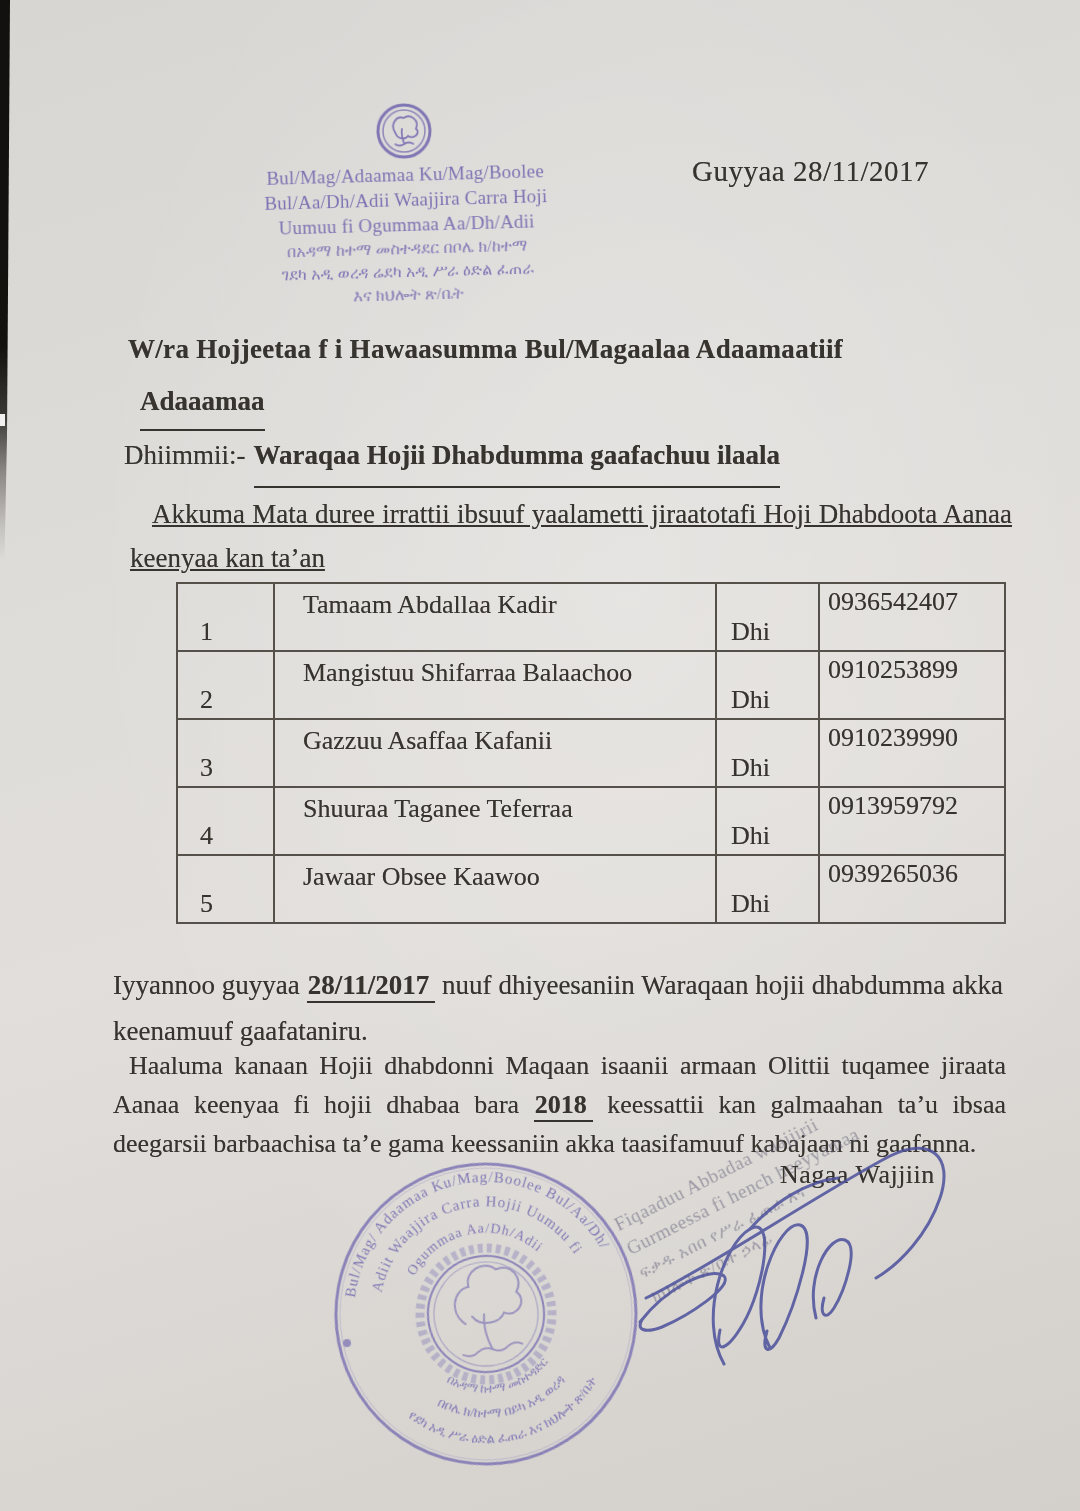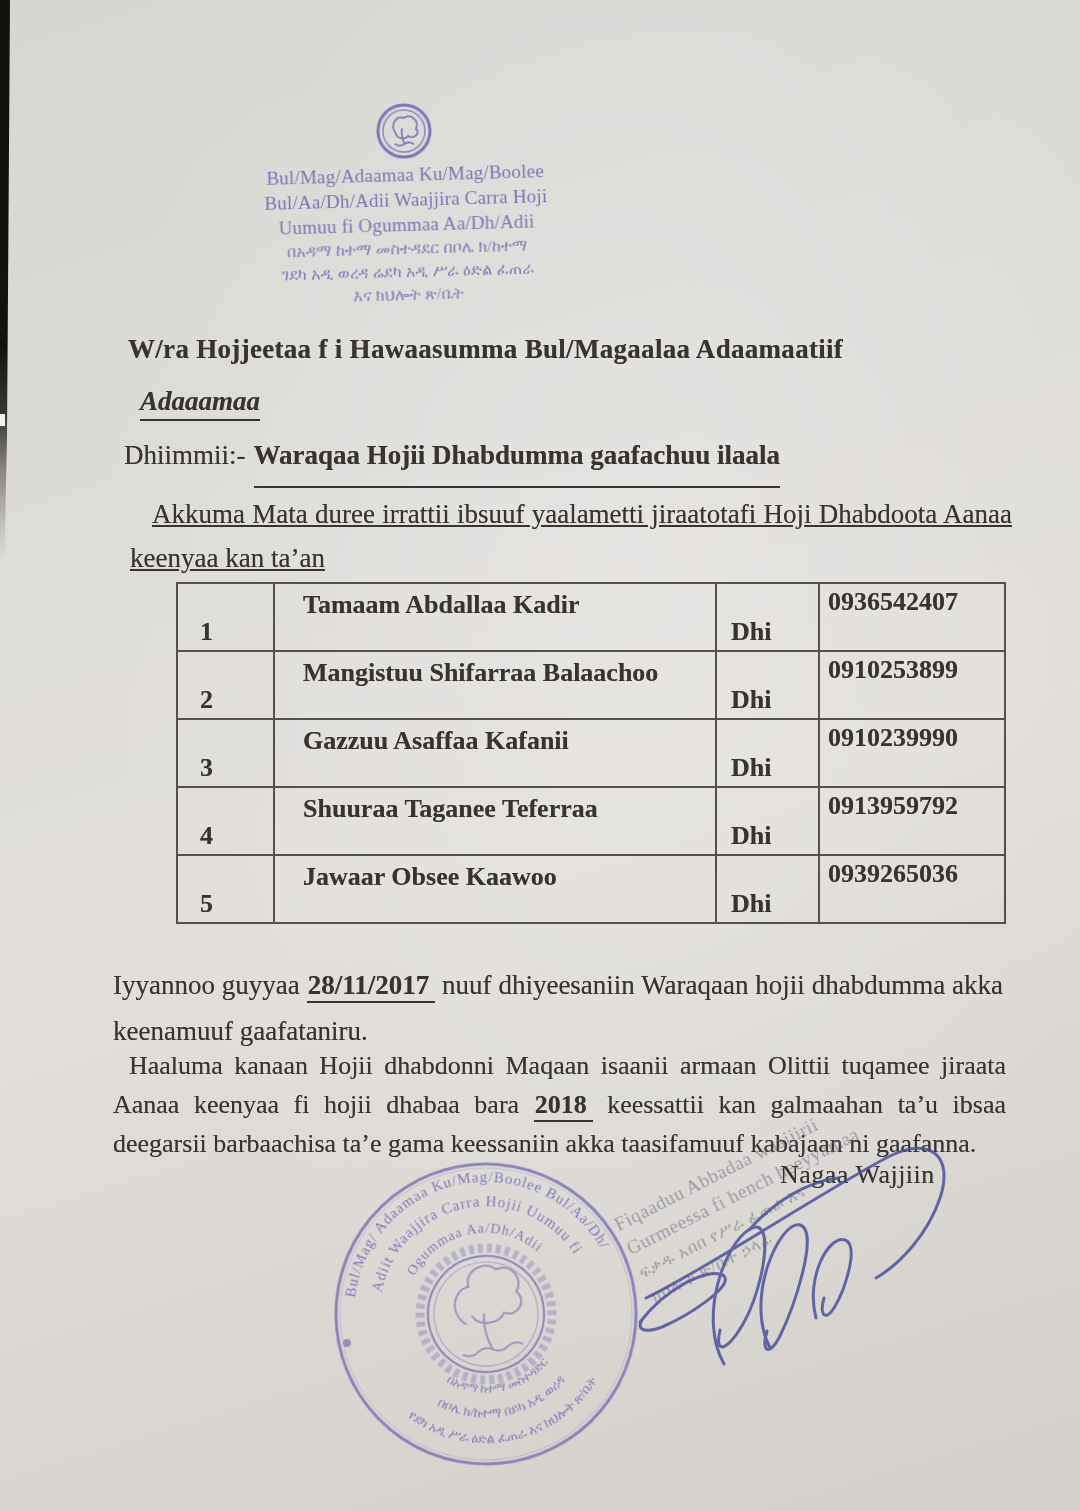--- a/index.html
+++ b/index.html
@@ -29,37 +29,37 @@
     transform:rotate(-1.6deg);filter:blur(.35px);z-index:2;
   }
   .stamp-top .emblem{display:block;margin:0 auto 2px auto;}
   .stamp-line{font-size:19px;line-height:25px;color:rgba(116,106,176,.92);letter-spacing:.2px;white-space:nowrap;}
   .stamp-line.amh{font-size:16px;line-height:23px;color:rgba(116,106,176,.85);}
 
   .refs{position:absolute;left:672px;top:134px;font-size:29px;letter-spacing:.5px;}
   .refs .date{margin-top:21px;padding-left:20px;}
 
   .recipient1{position:absolute;left:128px;top:334px;font-size:27px;font-weight:bold;letter-spacing:.3px;}
-  .recipient2{position:absolute;left:140px;top:386px;font-size:27px;font-weight:bold;border-bottom:2.5px solid #37332e;padding-bottom:2px;font-style:italic;}
+  .recipient2{position:absolute;left:140px;top:386px;font-size:27px;font-weight:bold;border-bottom:2.5px solid #37332e;padding-bottom:12px;}
   .subject{position:absolute;left:124px;top:440px;font-size:27px;}
   .subject .title{font-weight:bold;border-bottom:2.5px solid #37332e;padding-bottom:16px;margin-left:8px;}
 
   .p1{position:absolute;left:130px;top:492px;width:882px;font-size:27px;line-height:44px;text-align:justify;text-indent:22px;text-decoration:underline;}
   .p2{position:absolute;left:113px;top:962px;width:890px;font-size:27px;line-height:46px;text-align:justify;}
   .p3{position:absolute;left:113px;top:1046px;width:893px;font-size:26px;line-height:39px;text-align:justify;text-indent:16px;}
   .bold-underline{font-weight:bold;border-bottom:2.5px solid #37332e;padding:0 6px 1px 1px;}
 
   
   table.roster{
     position:absolute;left:176px;top:582px;width:828px;
     border-collapse:collapse;table-layout:fixed;z-index:2;
   }
   table.roster td,table.roster th{
     border:2px solid #55504a;font-family:"Liberation Serif","DejaVu Serif",serif;
-    color:#37332e;text-shadow:0 0 .6px rgba(55,51,46,.5);font-weight:bold;
+    color:#37332e;text-shadow:0 0 .6px rgba(55,51,46,.5);
   }
   col.c-no{width:97px;}col.c-name{width:442px;}col.c-sex{width:103px;}col.c-phone{width:186px;}
   table.roster th{font-size:27px;font-weight:bold;text-align:left;height:60px;vertical-align:bottom;padding:0 0 8px 18px;letter-spacing:.3px;}
   table.roster th.h-name{padding-left:24px;}
   table.roster td{height:60px;font-size:26px;}
   td.cell-no{vertical-align:bottom;padding:0 0 3px 22px;}
   td.cell-name{vertical-align:top;padding:6px 0 0 28px;}
   td.cell-sex{vertical-align:bottom;padding:0 0 3px 14px;margin-top:16px;}
   td.cell-phone{vertical-align:top;padding:3px 0 0 8px;}
 
@@ -92,20 +92,21 @@
   </svg>
   <div class="stamp-line">Bul/Mag/Adaamaa Ku/Mag/Boolee</div>
   <div class="stamp-line">Bul/Aa/Dh/Adii Waajjira Carra Hoji</div>
   <div class="stamp-line">Uumuu fi Ogummaa Aa/Dh/Adii</div>
   <div class="stamp-line amh">በአዳማ ከተማ መስተዳደር በቦሌ ክ/ከተማ</div>
   <div class="stamp-line amh">ገደካ አዲ ወረዳ ሬደካ አዲ ሥራ ዕድል ፈጠራ</div>
   <div class="stamp-line amh">እና ክህሎት ጽ/ቤት</div>
 </div>
 
 <div class="refs ink">
+  <div class="date">Guyyaa  28/11/2017</div>
 </div>
 
 <div class="recipient1 ink">W/ra  Hojjeetaa f i Hawaasumma Bul/Magaalaa Adaamaatiif</div>
 <div class="recipient2 ink">Adaaamaa</div>
 
 <div class="subject ink">
   <span>Dhiimmii:-</span><span class="title">Waraqaa Hojii Dhabdumma gaafachuu  ilaala</span>
 </div>
 
 <div class="p1 ink">Akkuma Mata duree irrattii ibsuuf yaalametti jiraatotafi Hoji Dhabdoota Aanaa keenyaa kan ta’an</div>

